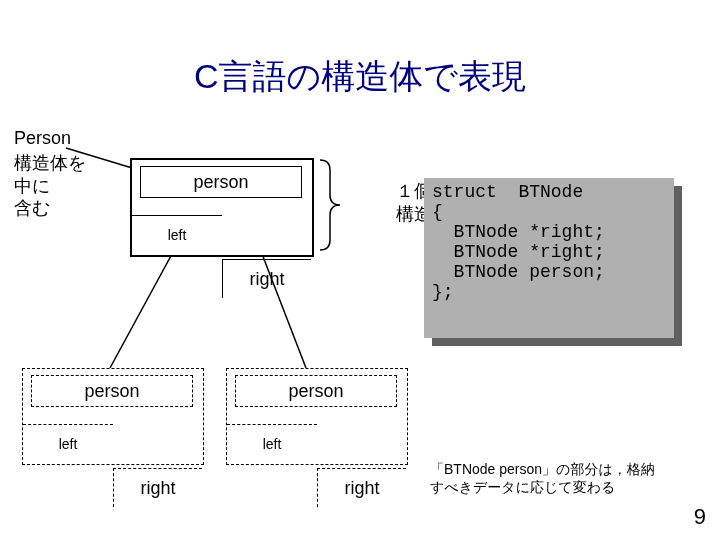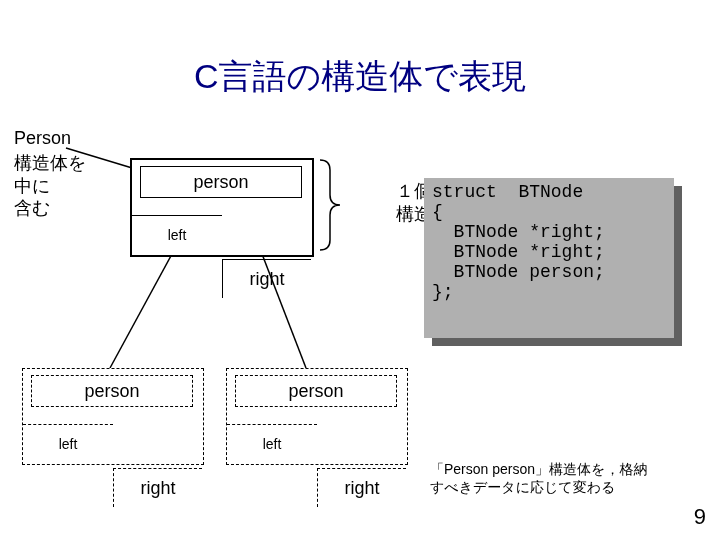--- a/index.html
+++ b/index.html
@@ -152,16 +152,16 @@
 <div class="codebox-shadow" style="left:432px; top:186px;"></div>
 <div class="codebox" style="left:424px; top:178px;">
   <div class="code"><span>struct  BTNode</span>
 <span>{</span>
 <span>  BTNode *right;</span>
 <span>  BTNode *right;</span>
 <span>  BTNode person;</span>
 <span>};</span></div>
 </div>
 
-<div class="footnote" style="left:430px; top:460px; white-space:pre;">「Person person」構造体を，格納
+<div class="footnote" style="left:430px; top:460px; white-space:pre;">「BTNode person」の部分は，格納
 すべきデータに応じて変わる</div>
 
 <div class="pagenum">9</div>
 
 </body></html>

